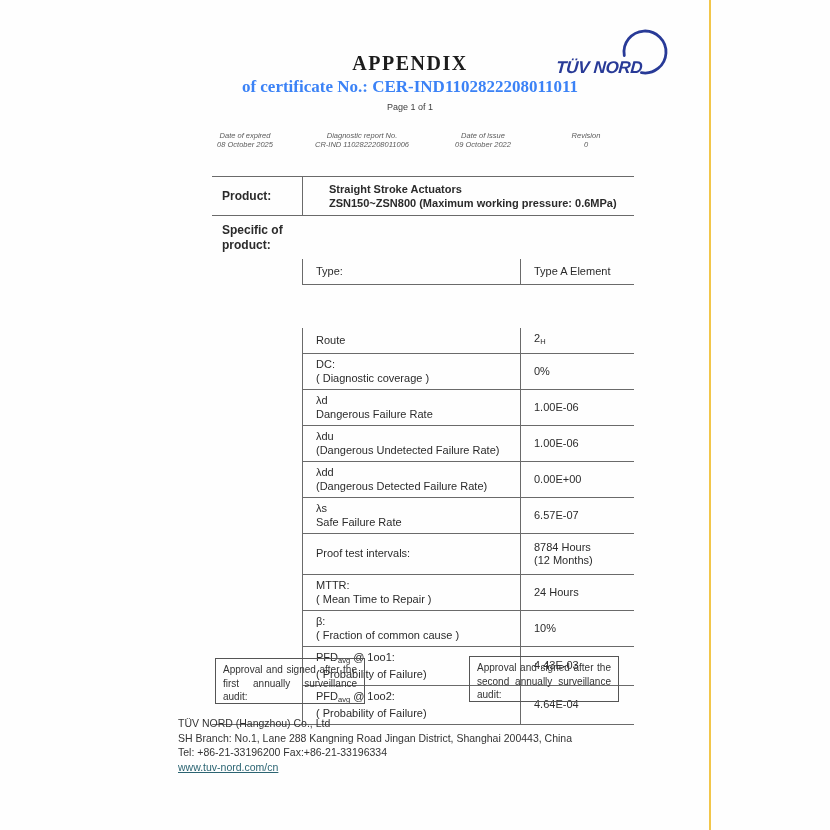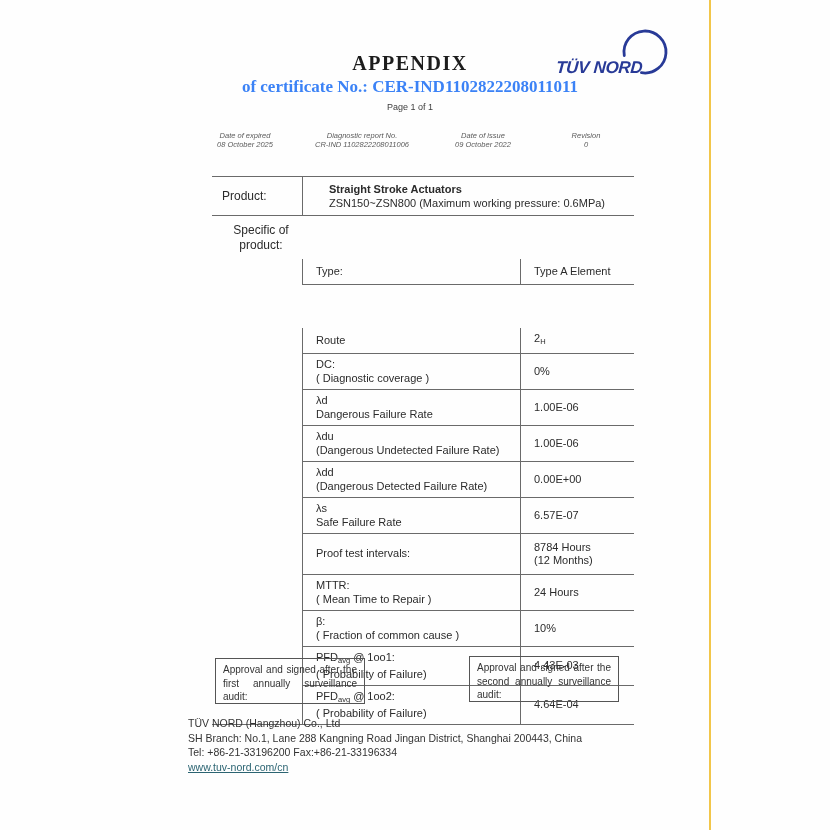--- a/index.html
+++ b/index.html
@@ -18,43 +18,43 @@
   .logo-text{position:absolute;left:0px;top:34px;font-size:17px;font-weight:bold;font-style:italic;
     color:#283a97;letter-spacing:-0.3px;white-space:nowrap;transform:skewX(-4deg);}
   
   .meta{position:absolute;top:131px;font-size:7.5px;font-style:italic;color:#5a5a5a;
     text-align:center;line-height:9px;}
   .mf0{left:185px;width:120px;} .mf1{left:288px;width:148px;}
   .mf2{left:423px;width:120px;} .mf3{left:546px;width:80px;}
   
   .ctable{position:absolute;left:212px;top:176px;width:422px;border-top:1.5px solid #6a6a6a;font-size:11px;}
   .prow{display:grid;grid-template-columns:90px 1fr;border-bottom:1.5px solid #6a6a6a;}
-  .prow .phead{display:flex;align-items:center;padding-left:10px;font-weight:normal;font-size:12px;}
+  .prow .phead{display:flex;align-items:center;padding-left:10px;font-weight:bold;font-size:12px;}
   .prow .pcell{border-left:1.5px solid #6a6a6a;padding:5px 4px 5px 26px;line-height:14px;}
   .pname{font-weight:bold;}
-  .pdesc{font-weight:normal;}
+  .pdesc{font-weight:bold;}
   .spec{display:grid;grid-template-columns:90px 218px 114px;border-bottom:1.5px solid #6a6a6a;}
-  .shead{grid-column:1;grid-row:1 / span 12;padding:7px 2px 0 10px;font-weight:normal;font-size:12px;line-height:15px;text-align:center;}
+  .shead{grid-column:1;grid-row:1 / span 12;padding:7px 2px 0 10px;font-weight:bold;font-size:12px;line-height:15px;}
   .trow{display:contents;}
   .cl{grid-column:2;}
   .cv{grid-column:3;}
   .cl,.cv{border-left:1.5px solid #6a6a6a;border-bottom:1.5px solid #6a6a6a;
     display:flex;flex-direction:column;justify-content:center;padding:4px 4px 4px 13px;line-height:13.5px;box-sizing:border-box;}
   .trow.last .cl,.trow.last .cv{border-bottom:none;}
   .h1 .cl,.h1 .cv{min-height:26px;margin-top:43px;}
   .h2 .cl,.h2 .cv{min-height:34px;}
   .h3 .cl,.h3 .cv{min-height:41px;}
   .lsub,.vsub{font-size:7.5px;vertical-align:-2px;}
   .lsub:empty,.vsub:empty,.l2:empty,.v2:empty{display:none;}
   
   .approval{position:absolute;border:1px solid #555;width:150px;height:46px;box-sizing:border-box;
     font-size:10px;line-height:13.5px;padding:4px 7px;text-align:justify;color:#333;}
   .ap0{left:215px;top:658px;} .ap1{left:469px;top:656px;}
   
-  .footer{position:absolute;left:178px;top:716px;width:480px;font-size:10.5px;line-height:14.5px;color:#333;margin-left:10px;}
+  .footer{position:absolute;left:178px;top:716px;width:480px;font-size:10.5px;line-height:14.5px;color:#333;}
   .footer-link{color:#2b6472;text-decoration:underline;cursor:pointer;}
   
   .gold-line{position:absolute;left:709px;top:0;width:2px;height:830px;background:#f2c64a;}
 </style>
 </head>
 <body>
 
 <div class="gold-line"></div>
 
 <div class="title-block">

